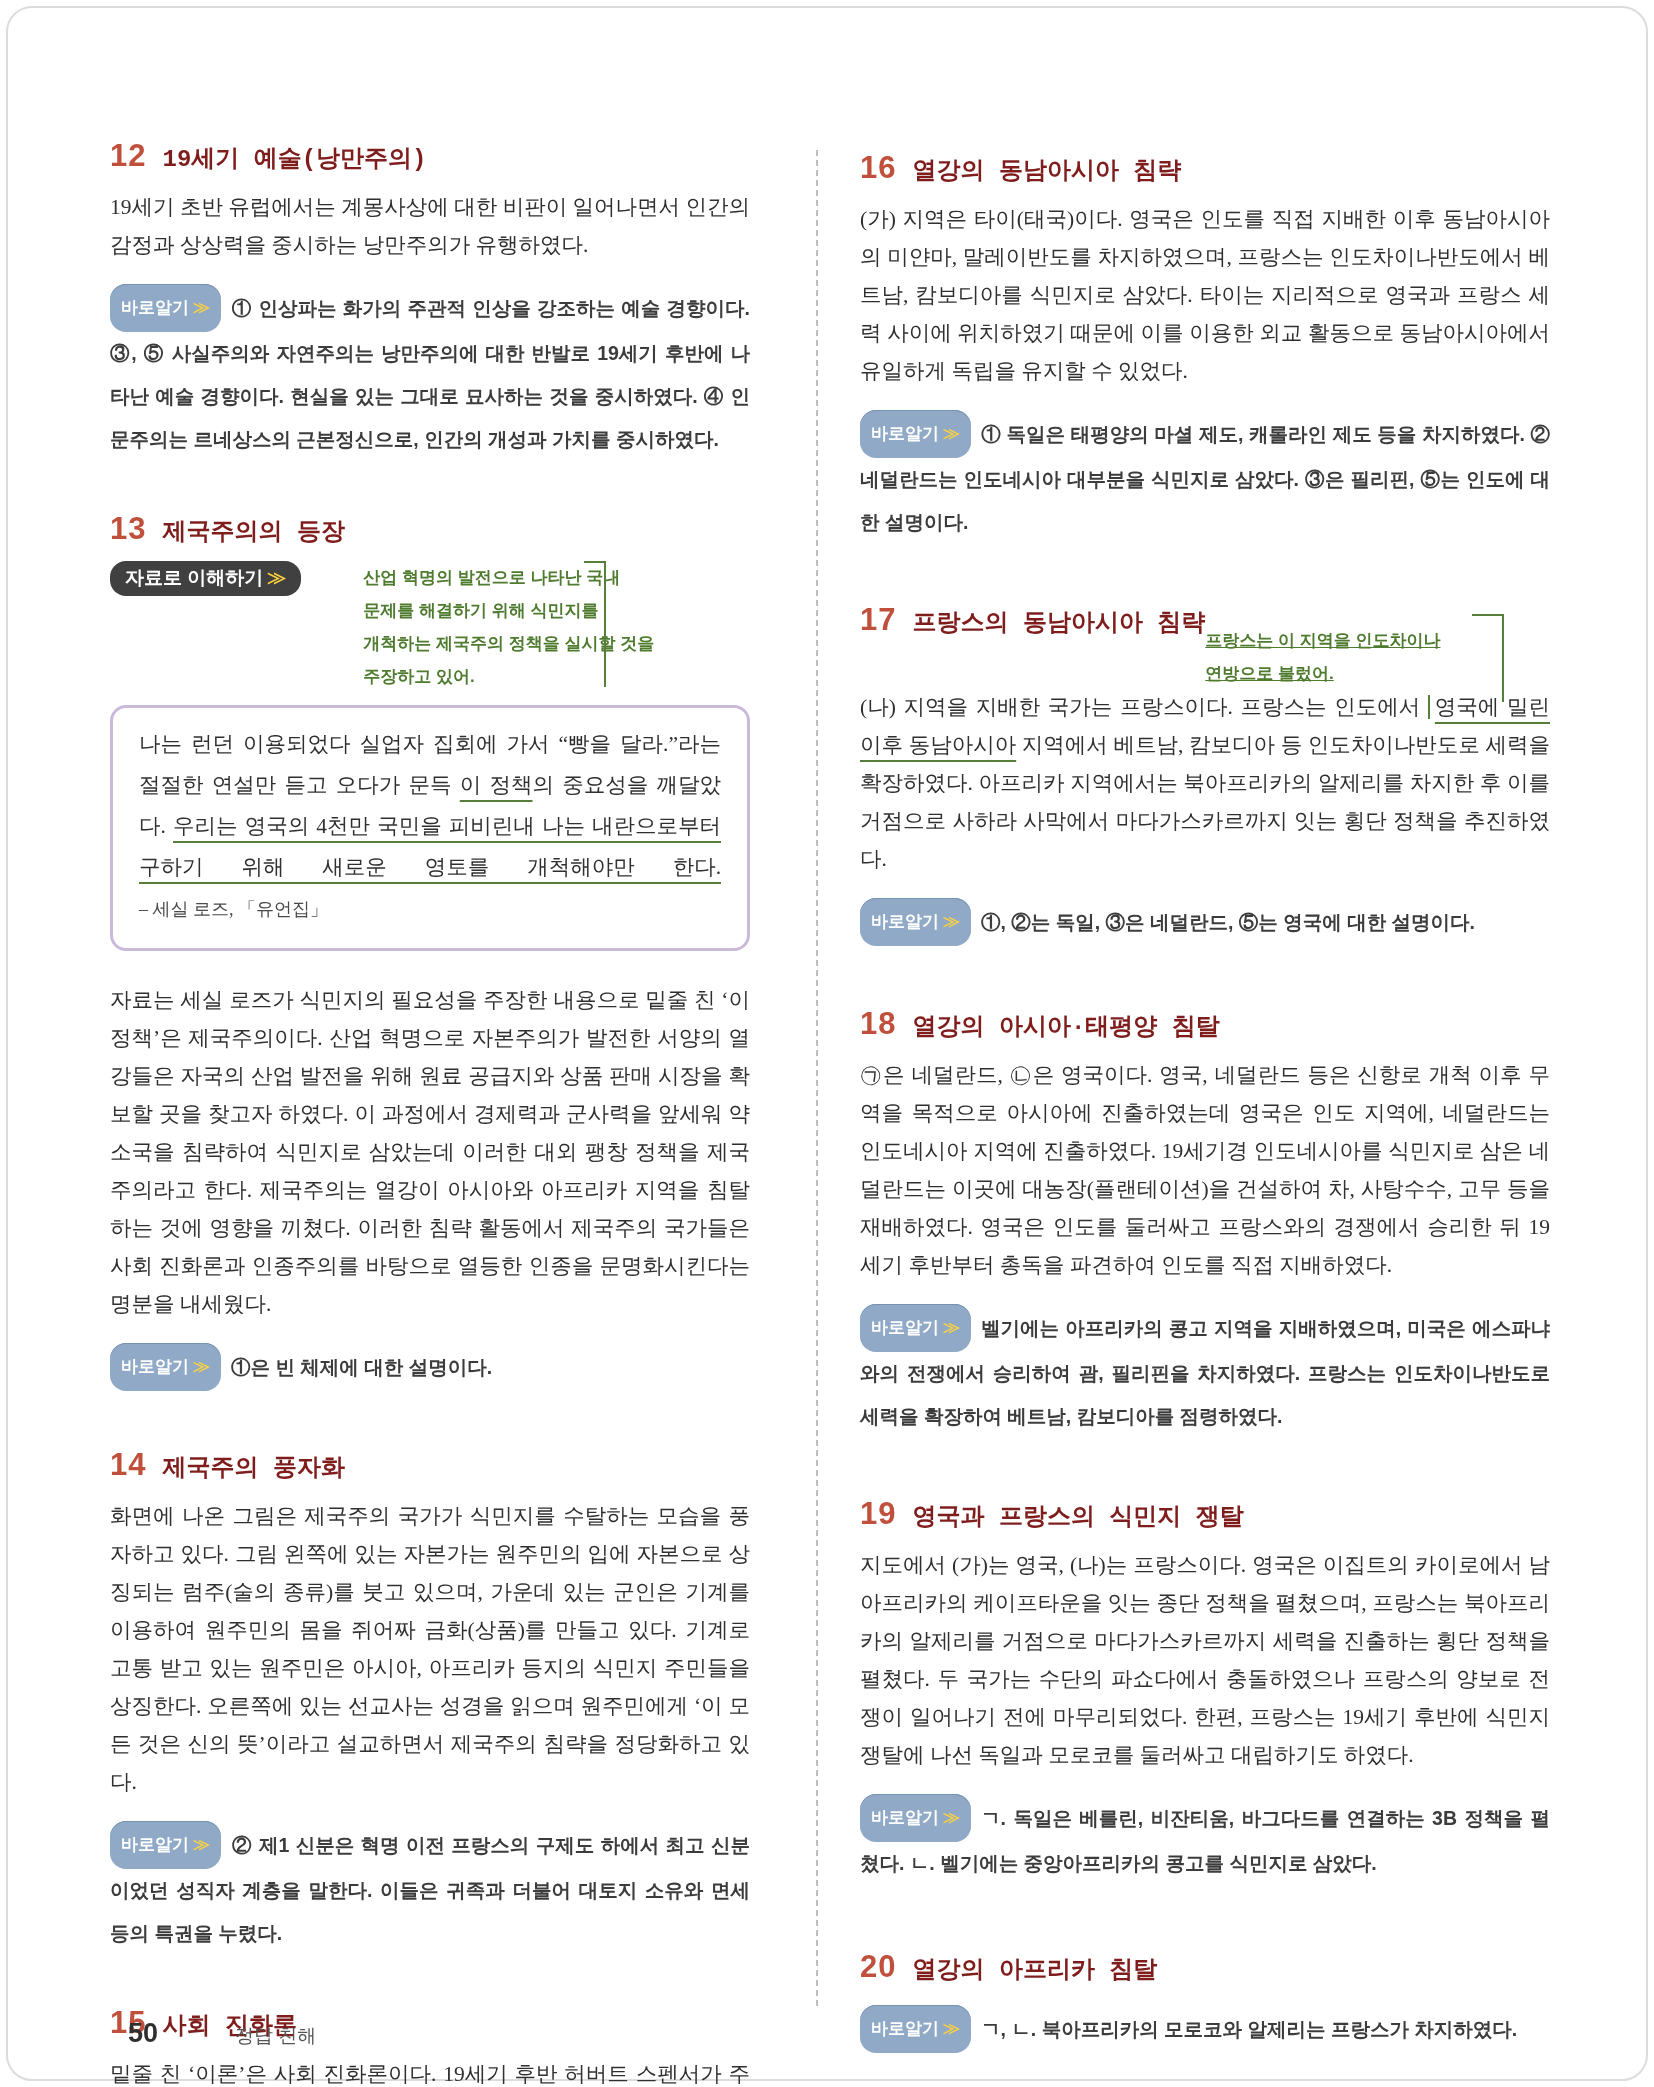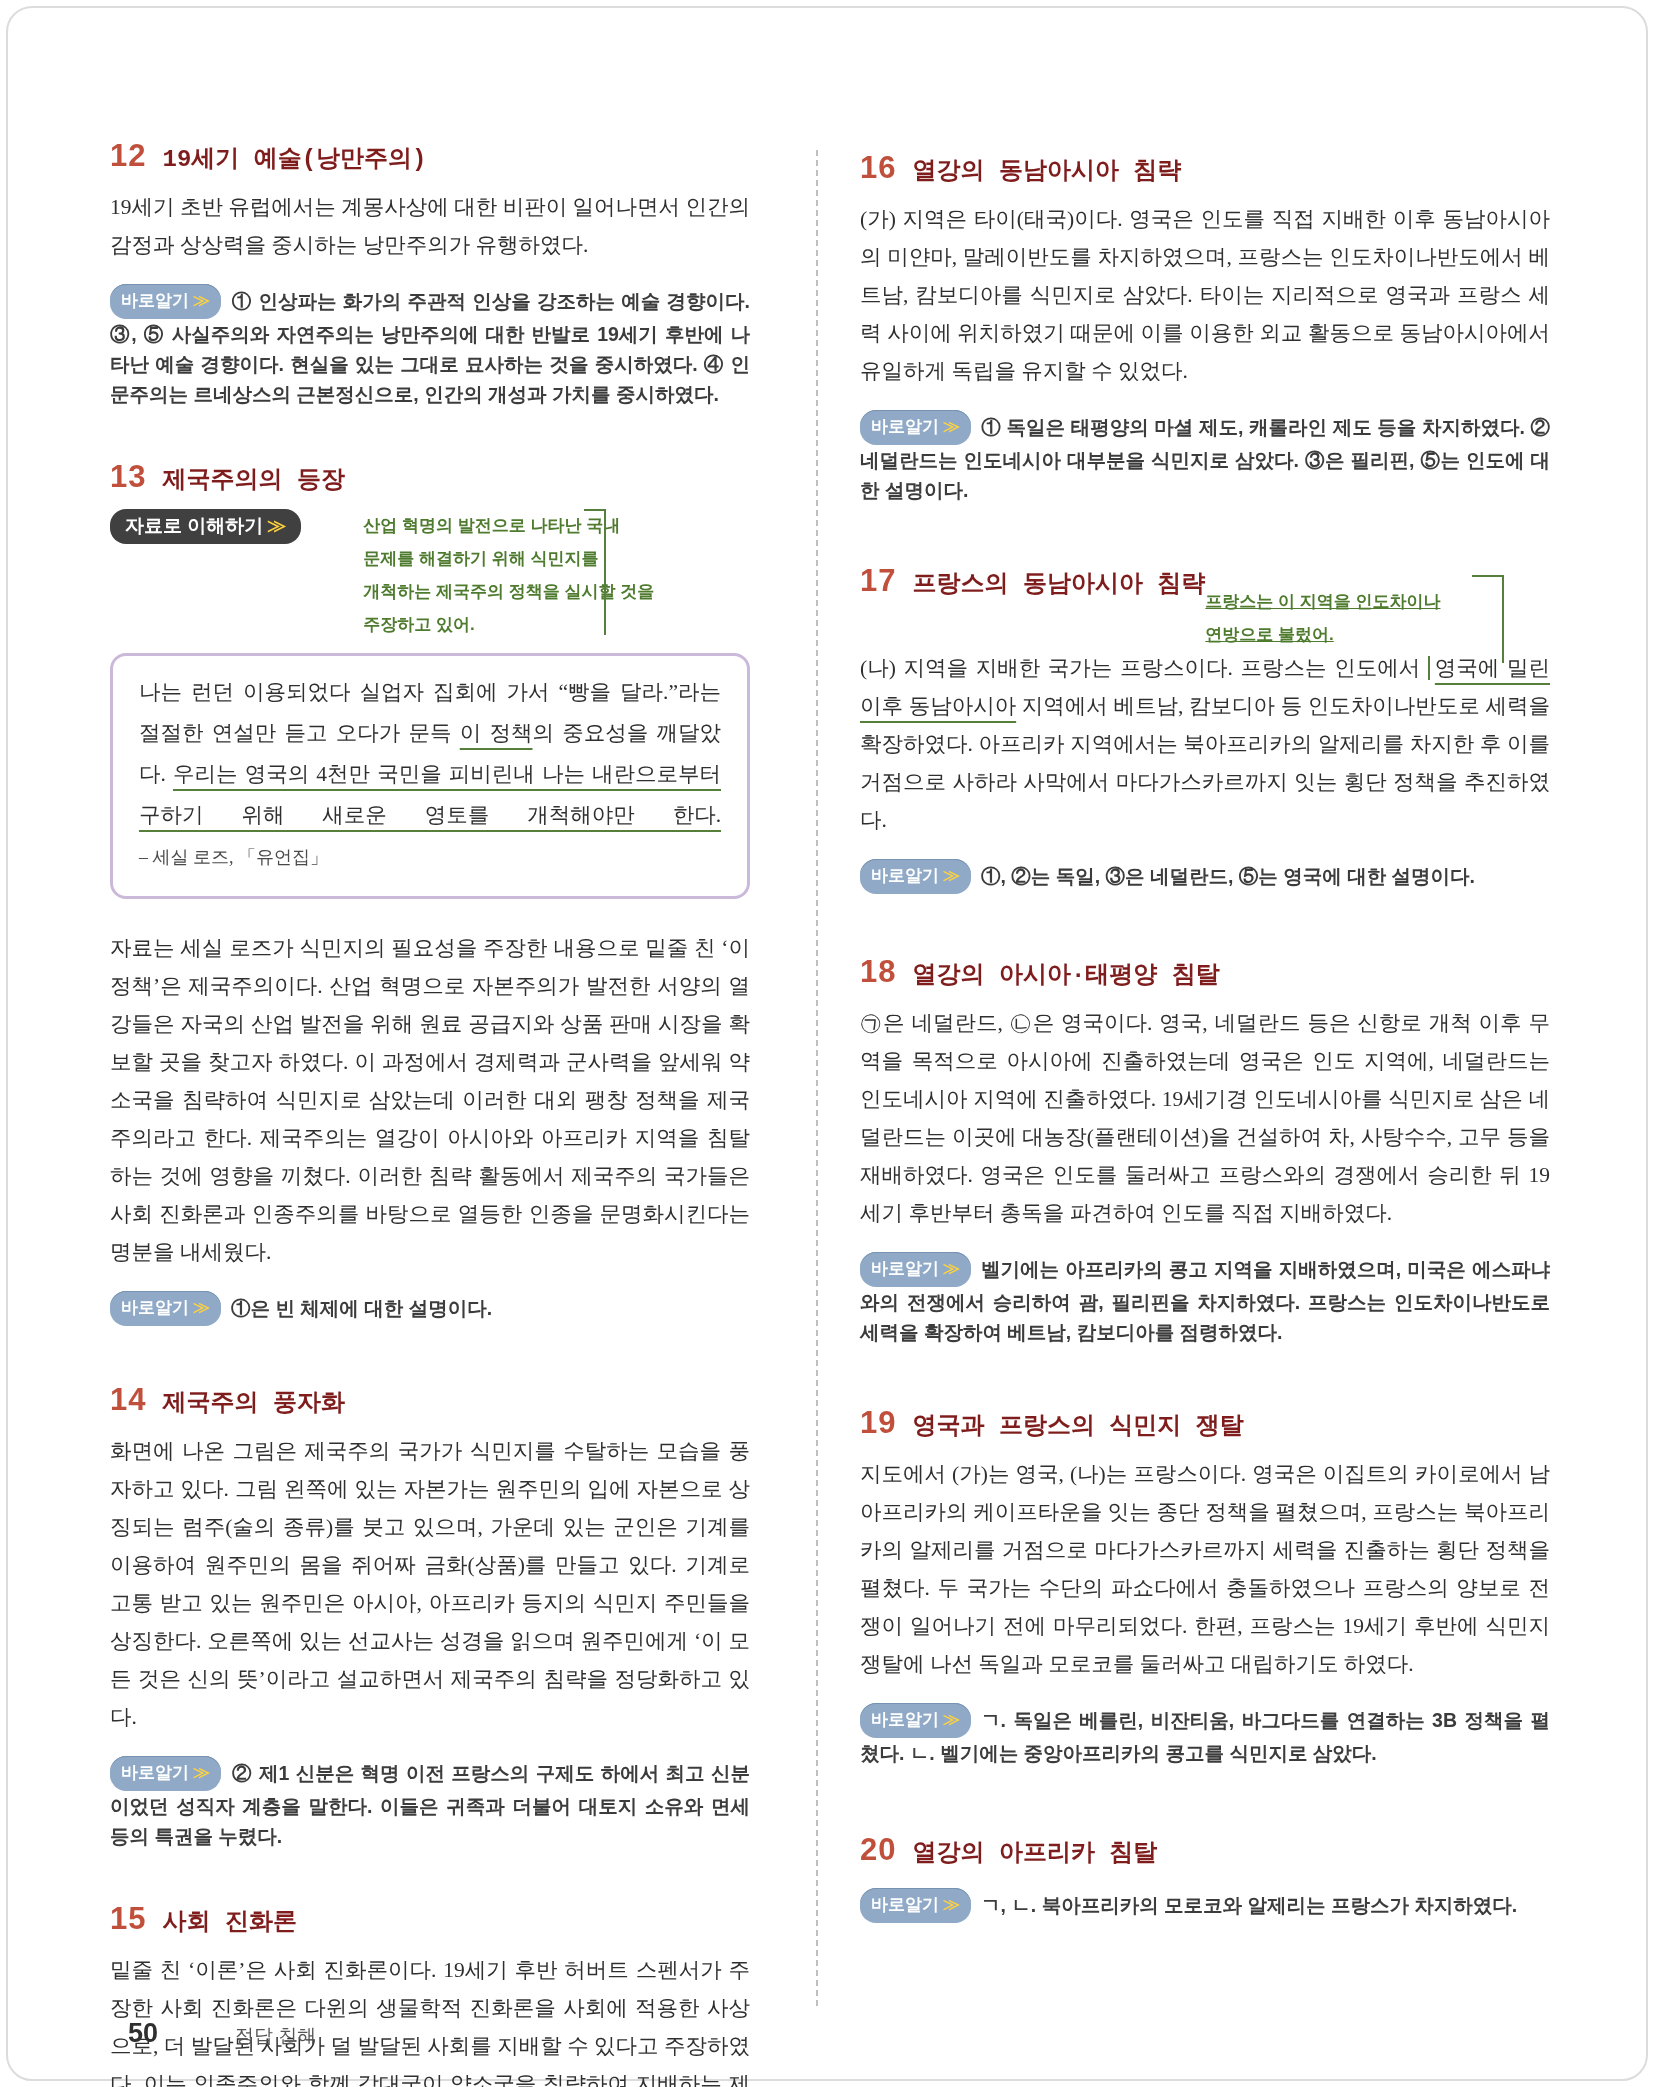--- a/index.html
+++ b/index.html
@@ -7,21 +7,21 @@
   .page-frame{position:absolute;left:6px;top:6px;right:6px;bottom:6px;border:2px solid #dcdcdc;border-radius:26px;pointer-events:none;}
   .col{position:absolute;top:138px;}
   .col-left{left:110px;width:640px;}
   .col-right{left:860px;width:690px;}
   .divider{position:absolute;left:816px;top:150px;height:1856px;border-left:2px dashed #bfbfbf;}
   .section{position:relative;margin-bottom:50px;}
   .sec-head{display:flex;align-items:baseline;margin:0 0 14px 0;}
   .sec-num{font-family:"Liberation Sans",sans-serif;font-weight:bold;font-size:31px;color:#c0503c;margin-right:16px;letter-spacing:1px;}
   .sec-title{font-family:Liberation Mono, monospace;font-weight:bold;font-size:24px;color:#7f1d1d;}
   .body-text{font-size:21.5px;line-height:38px;text-align:justify;word-break:break-all;margin:0 0 8px 0;color:#2f2f2f;}
-  .quick{font-family:"Liberation Sans",sans-serif;font-weight:bold;font-size:19.5px;line-height:30px;color:#3c3c3c;text-align:justify;word-break:break-all;margin:20px 0 0 0;}
+  .quick{font-family:"Liberation Sans",sans-serif;font-weight:bold;font-size:19.5px;line-height:43px;color:#3c3c3c;text-align:justify;word-break:break-all;margin:20px 0 0 0;}
   .badge{display:inline-block;border-radius:16px;color:#fff;font-family:"Liberation Sans",sans-serif;font-weight:bold;white-space:nowrap;vertical-align:2px;}
   .badge .arrow{color:#ffd23e;margin-left:4px;font-weight:bold;}
   .badge-quick{background:#8fa9c6;font-size:17px;padding:2px 11px 3px 11px;margin-right:10px;box-shadow:0 1px 0 #7693b1 inset;}
   .badge-data{background:#404040;font-size:19px;padding:4px 15px 5px 15px;}
   .note-green{font-family:"Liberation Sans",sans-serif;font-weight:bold;font-size:17px;line-height:33px;color:#4e7b2e;text-align:left;word-break:keep-all;}
   .data-row{display:flex;align-items:flex-start;margin:4px 0 10px 0;}
   .data-row .note-green{margin-left:62px;width:300px;}
   .quote-box{border:3px solid #cbb9da;border-radius:16px;padding:16px 26px 18px 26px;margin:12px 0 30px 0;background:#fff;}
   .quote-text{font-size:21.5px;line-height:41px;text-align:justify;word-break:break-all;margin:0;color:#2f2f2f;}
   .u-green{text-decoration:underline;text-decoration-color:#557f3a;text-decoration-thickness:2px;text-underline-offset:8px;}

